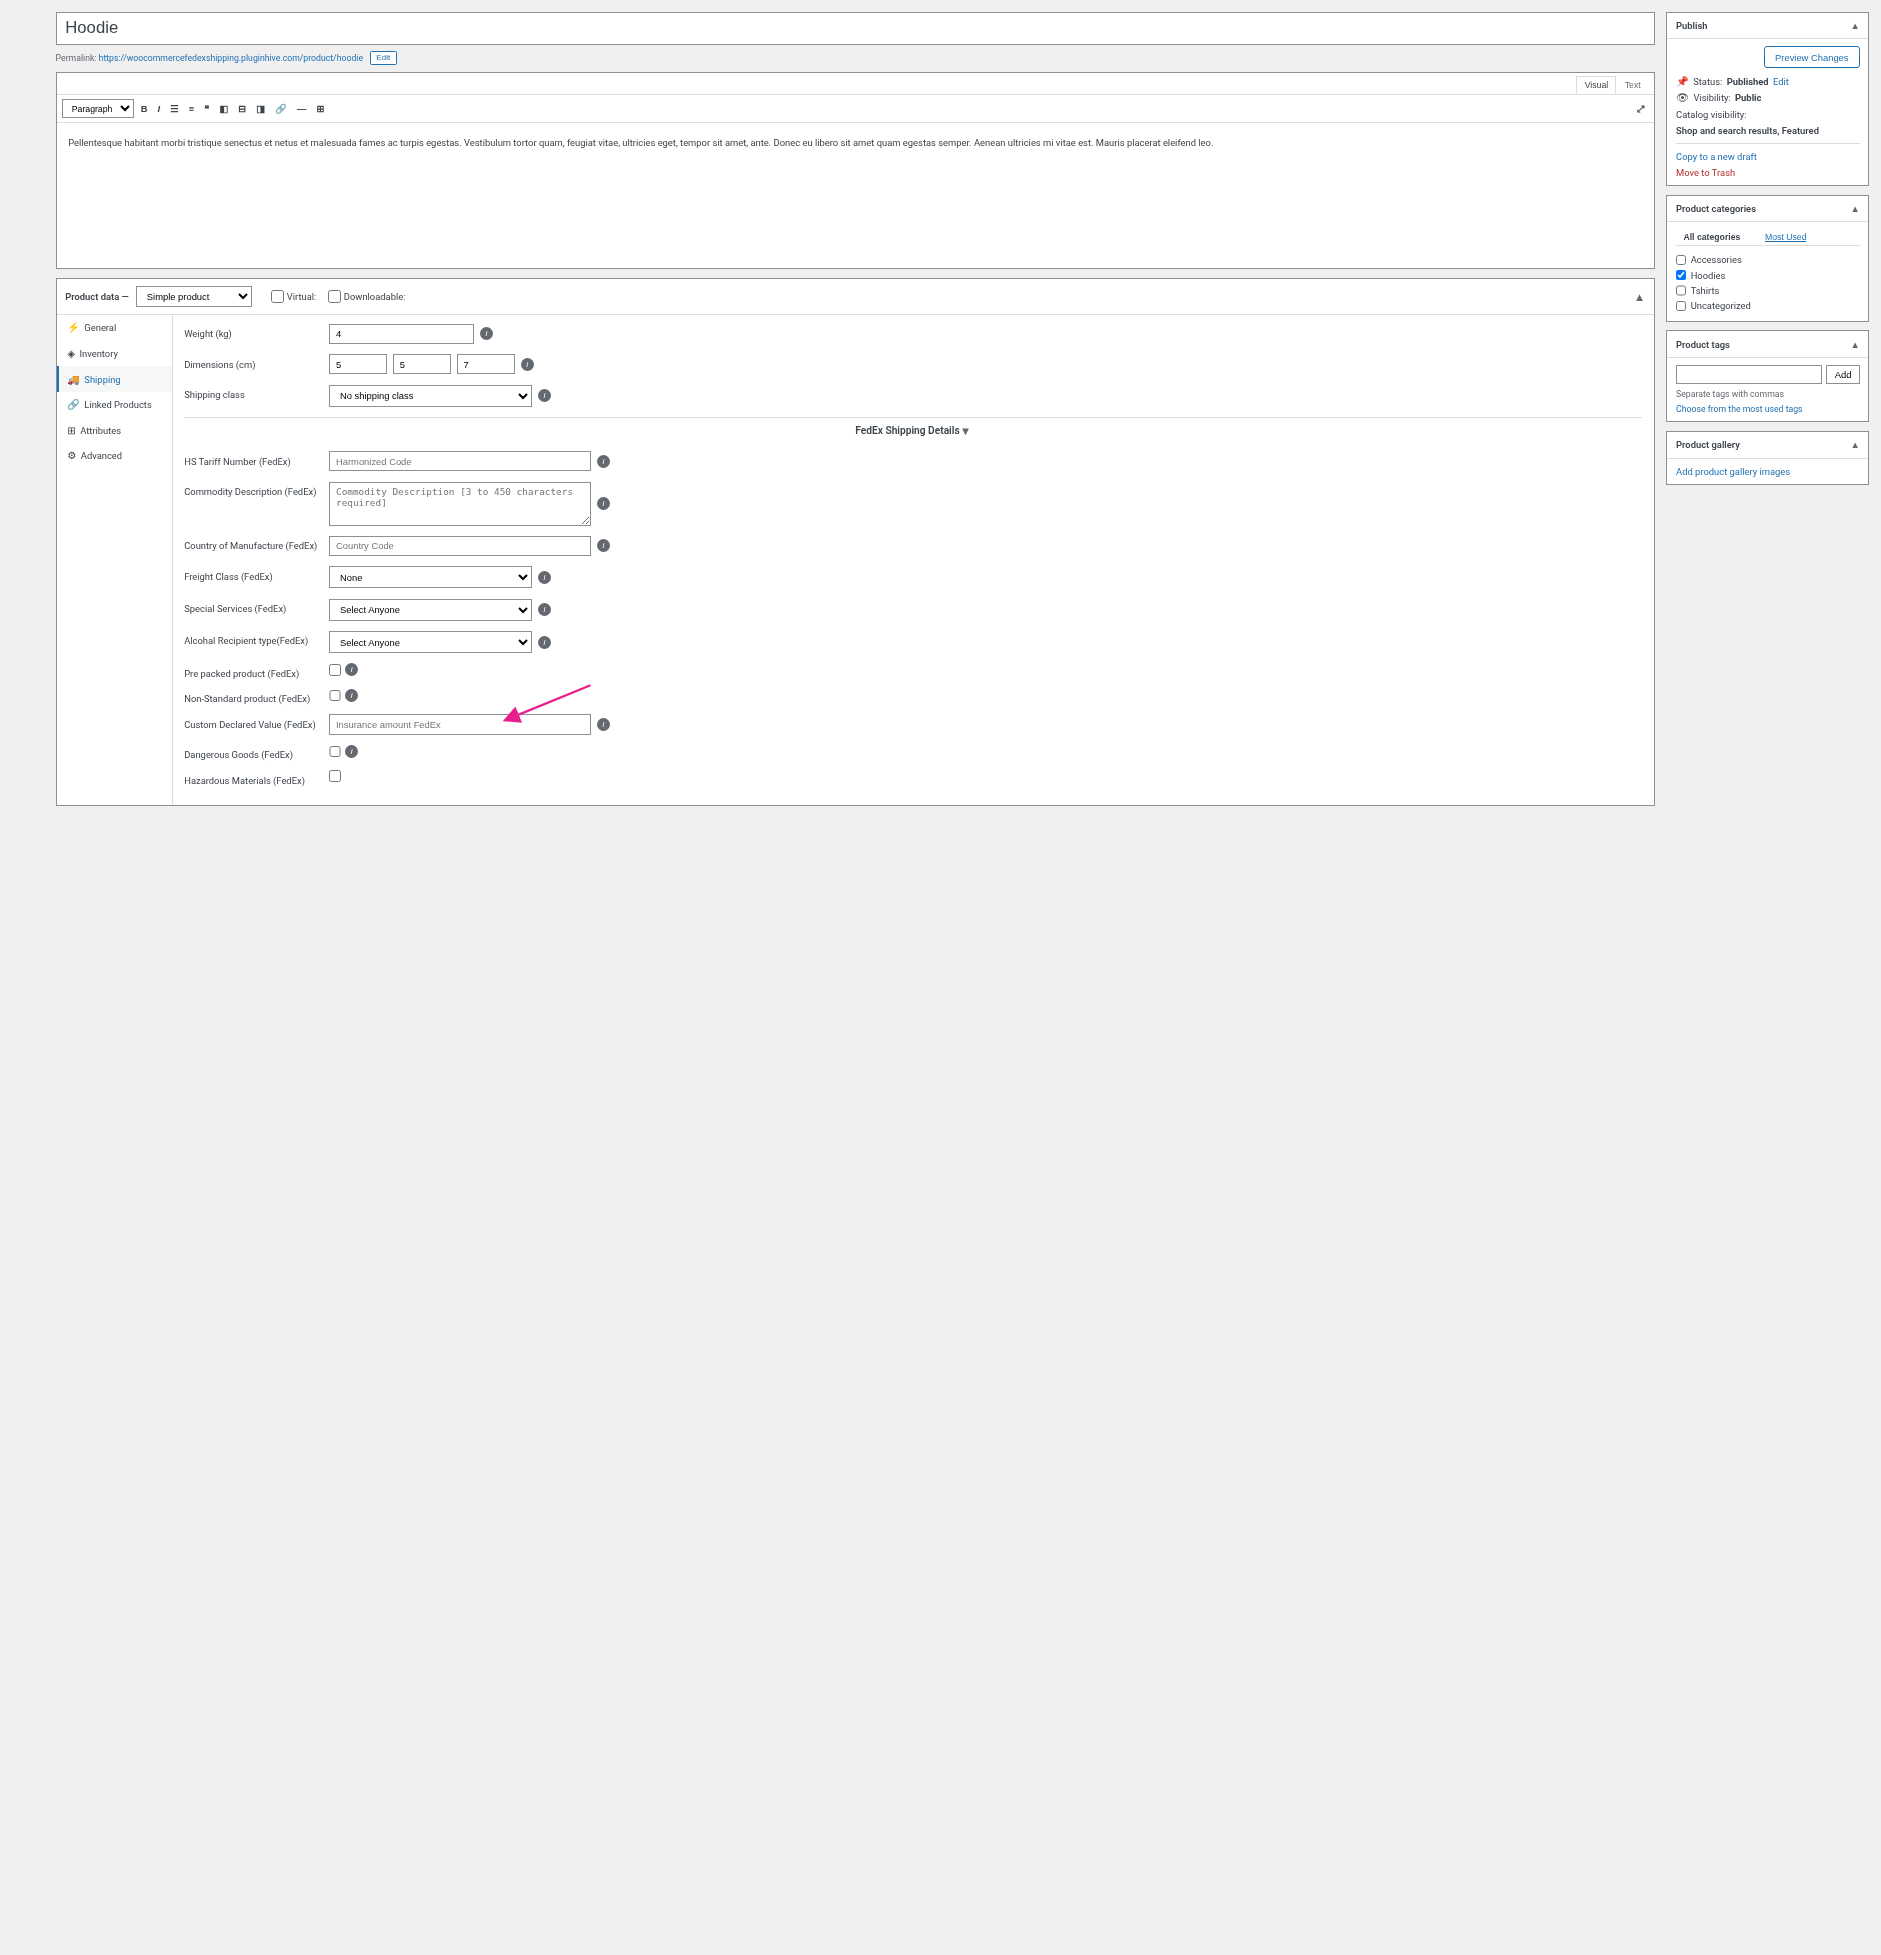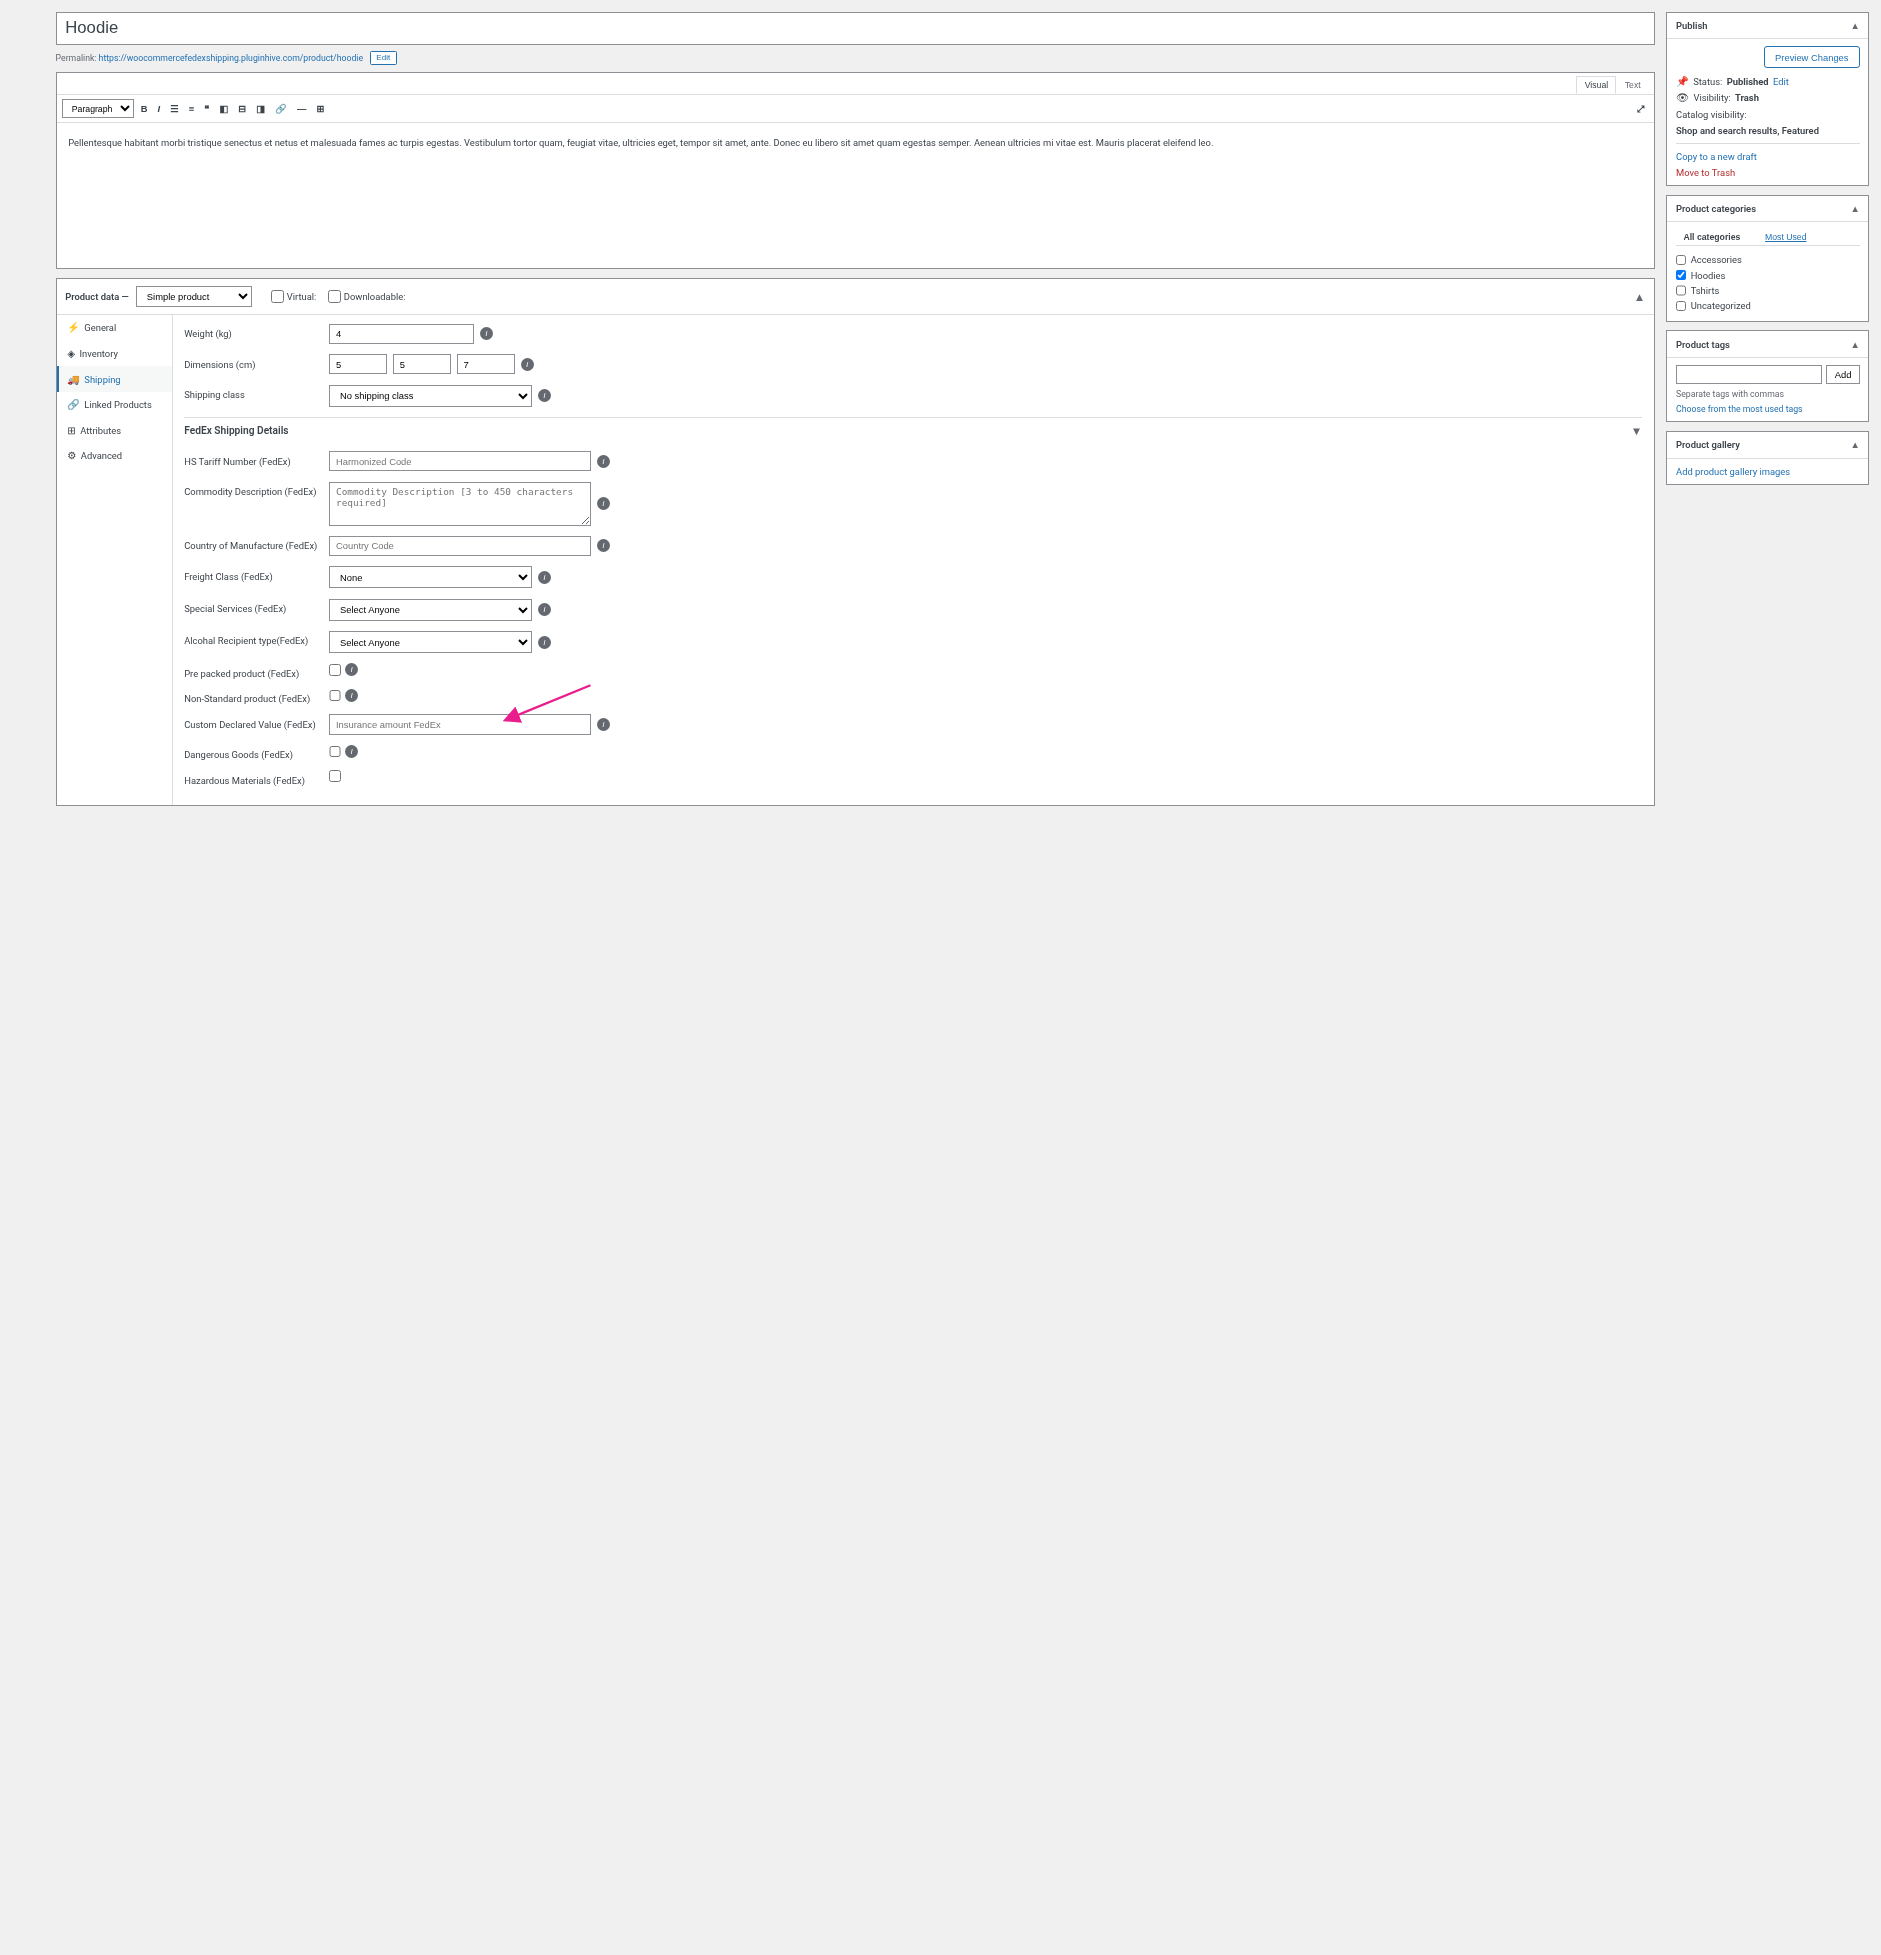--- a/index.html
+++ b/index.html
@@ -265,21 +265,21 @@
       font-size: 8px;
       font-style: italic;
       flex-shrink: 0;
       cursor: help;
     }
 
     
     .fedex-section-header {
       display: flex;
       align-items: center;
-      justify-content: space-between;
+      justify-content: center;
       padding: 5.8px 0;
       margin-bottom: 8.7px;
       border-top: 0.7px solid #dcdcde;
     }
     .fedex-section-title {
       font-weight: 600;
       font-size: 10.2px;
     }
     .fedex-collapse {
       background: none;
@@ -703,21 +703,21 @@
         <button class="publish-btn">Preview Changes</button>
         <div class="publish-info-row">
           <span class="status-icon">📌</span>
           <span>Status:</span>
           <strong>Published</strong>
           <a class="edit-link" href="#">Edit</a>
         </div>
         <div class="publish-info-row">
           <span class="status-icon">👁</span>
           <span>Visibility:</span>
-          <strong>Trash</strong>
+          <strong>Public</strong>
         </div>
         <div class="publish-info-row" style="flex-wrap:wrap;">
           <span>Catalog visibility:</span>
           <span style="font-weight:600;">Shop and search results, Featured</span>
         </div>
         <div style="margin-top:7.3px; padding-top:7.3px; border-top:0.7px solid #dcdcde;">
           <a class="copy-draft-link" href="#">Copy to a new draft</a>
           <a class="move-trash-link" href="#">Move to Trash</a>
         </div>
       </div>

